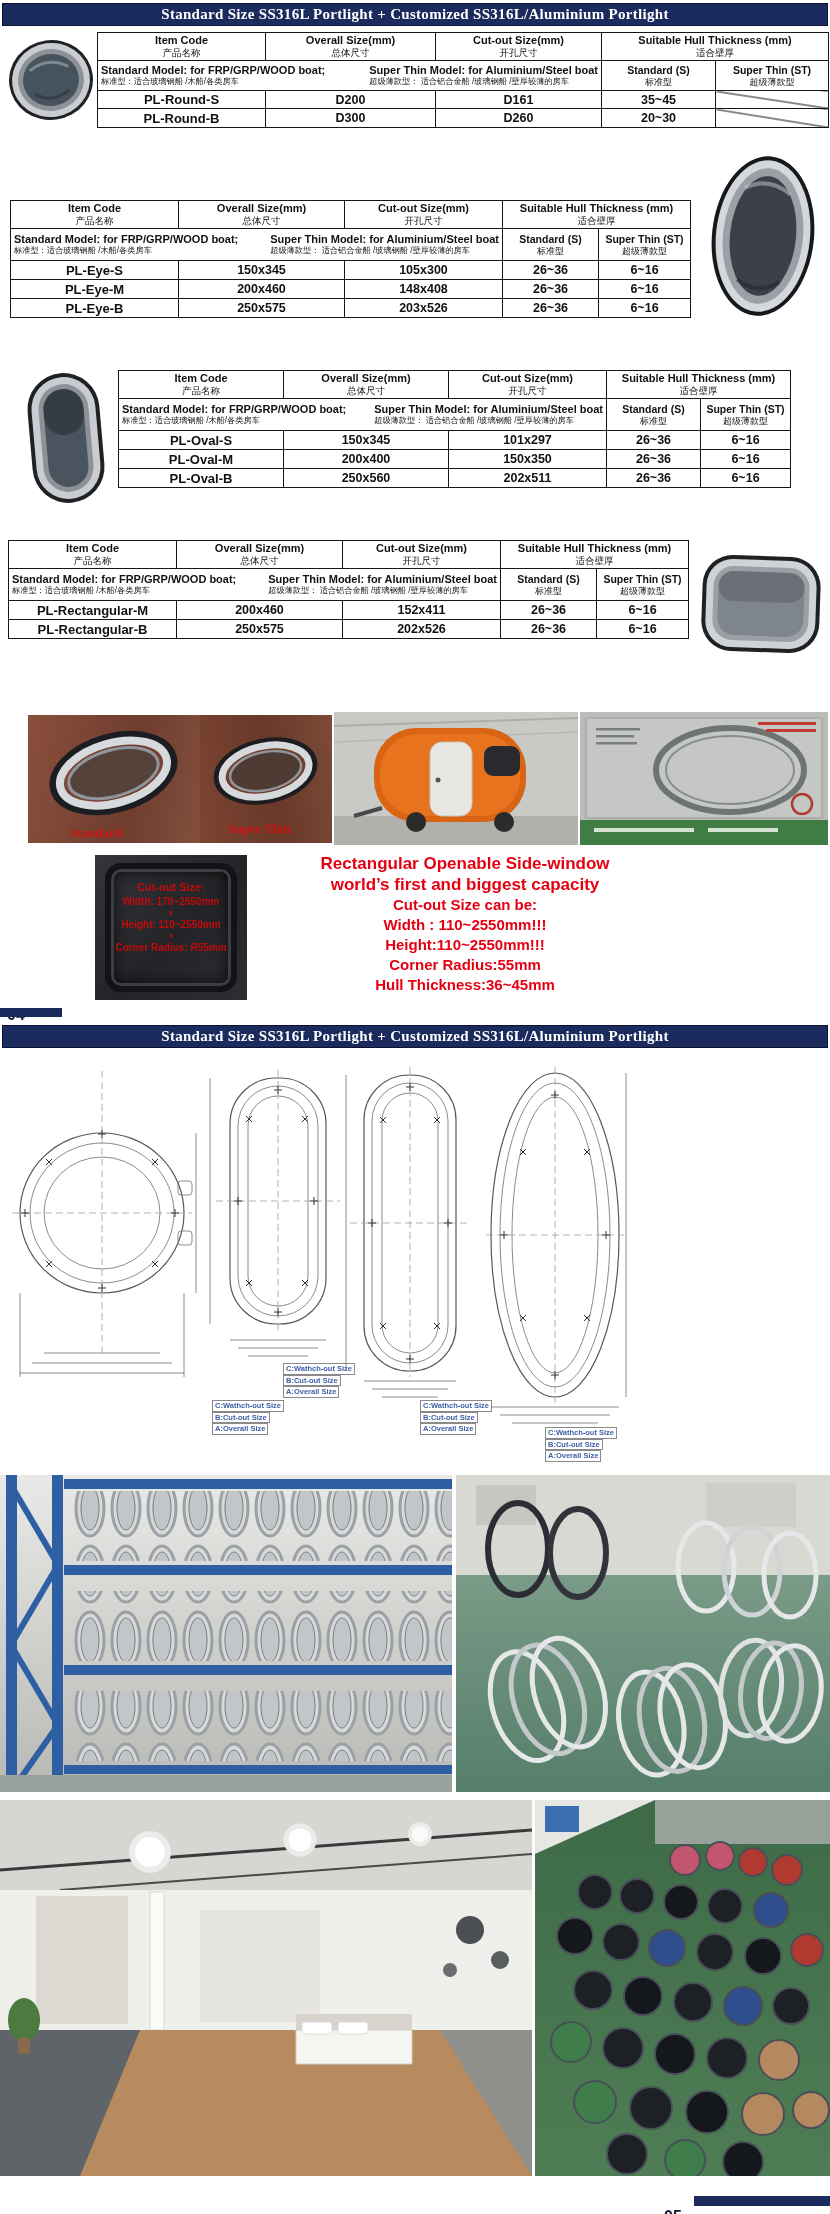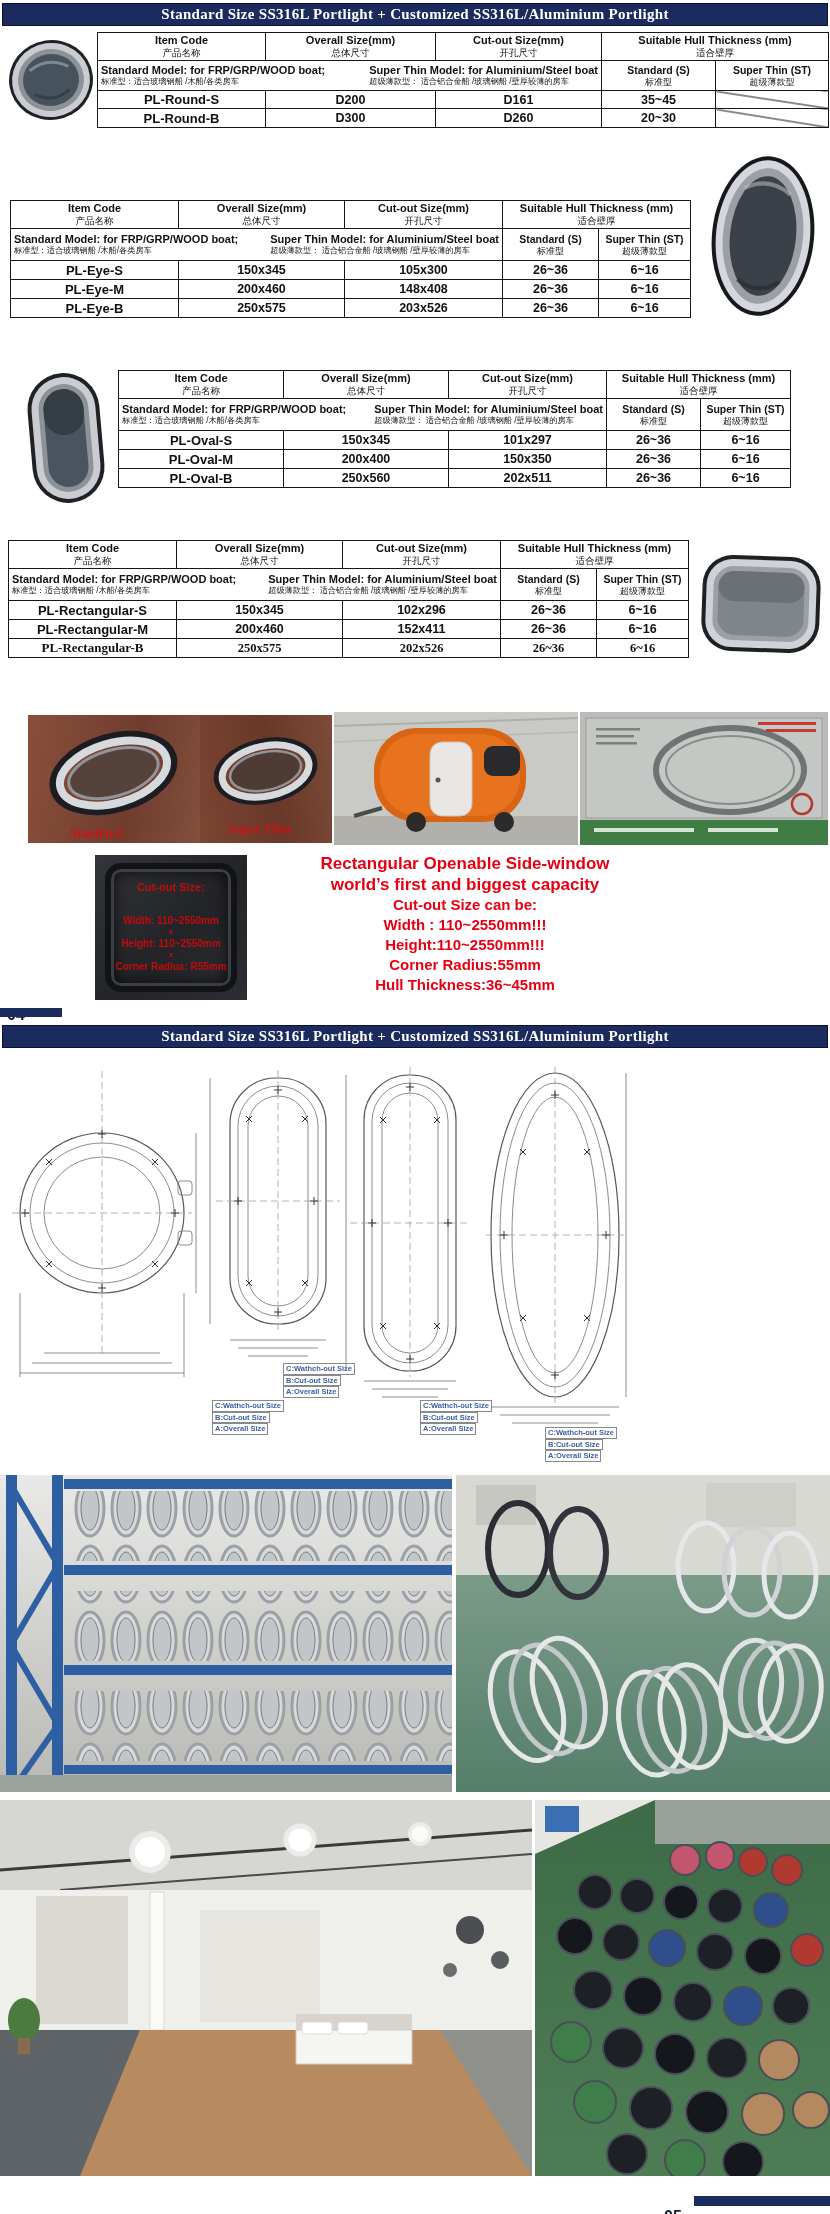--- a/index.html
+++ b/index.html
@@ -30,21 +30,21 @@
   .caption{position:absolute;color:#cf1211;font-family:"Liberation Serif",serif;font-weight:bold;font-size:13px;}
   
   .promo{position:absolute;text-align:center;color:#e60012;font-weight:bold;}
   .promo .pl-big{font-size:17px;line-height:21px;}
   .promo .pl{font-size:15px;line-height:20px;}
   .winphoto{position:absolute;background:linear-gradient(135deg,#34353a,#232427 55%,#2d2e33);}
   .winframe{position:absolute;left:10px;top:8px;right:10px;bottom:8px;border:6px solid #121316;border-radius:16px;
             box-shadow:inset 0 0 0 3px #3c3e44, inset 0 0 18px #000;}
   .wintext{position:absolute;left:0;right:0;top:26px;text-align:center;color:#c40a0a;font-weight:bold;}
   .wintext .wt{font-size:10px;line-height:13px;}
-  .wintext .wt0{font-size:11px;margin-bottom:20px;}
+  .wintext .wt0{font-size:11px;margin-bottom:1px;}
   .wintext .wx{font-size:8px;line-height:10px;}
   
   .pnum{position:absolute;font-weight:bold;font-size:16px;color:#13192e;margin-top:22px;}
   .pbar{position:absolute;background:#1c2b5e;}
   
   .draw{position:absolute;}
   .ln{fill:none;stroke:#55585c;stroke-width:1.2;}
   .ln2{fill:none;stroke:#7b7f85;stroke-width:.9;}
   .cl{stroke:#9aa0a8;stroke-width:.8;stroke-dasharray:7 4;}
   .dim{stroke:#6a6e74;stroke-width:.8;}
@@ -355,34 +355,27 @@
       <td class="subh">
             <div class="en">Standard (S)</div>
             <div class="zh">标准型</div>
           </td>
       <td class="subh">
             <div class="en">Super Thin (ST)</div>
             <div class="zh">超级薄款型</div>
           </td>
     </tr>
     <tr class="drow" style="height:19px;">
-      <td class="code">PL-Rectangular-S</td>
-      <td>150x345</td>
-      <td>102x296</td>
-      <td>26~36</td>
-      <td>6~16</td>
-    </tr>
-    <tr class="drow" style="height:19px;">
       <td class="code">PL-Rectangular-M</td>
       <td>200x460</td>
       <td>152x411</td>
       <td>26~36</td>
       <td>6~16</td>
     </tr>
-    <tr class="drow" style="height:19px;font-family:Liberation Serif, serif;">
+    <tr class="drow" style="height:19px;">
       <td class="code">PL-Rectangular-B</td>
       <td>250x575</td>
       <td>202x526</td>
       <td>26~36</td>
       <td>6~16</td>
     </tr>
   </tbody>
     </table>
 
   <div class="photo" style="left:695px;top:532px;">
@@ -451,21 +444,21 @@
       <rect y="108" width="248" height="25" fill="#3f7d44"></rect>
       <rect x="14" y="116" width="100" height="4" fill="#d7e4d4"></rect>
       <rect x="128" y="116" width="70" height="4" fill="#d7e4d4"></rect>
     </svg>
   </div>
 
   <div class="winphoto" style="left:95px;top:855px;width:152px;height:145px;">
     <div class="winframe"></div>
     <div class="wintext">
       <div class="wt wt0">Cut-out Size:</div>
-      <div class="wt">Width: 110~2550mm</div>
+      <div class="wt">Width: 170~2550mm</div>
       <div class="wx">x</div>
       <div class="wt">Height: 110~2550mm</div>
       <div class="wx">x</div>
       <div class="wt">Corner Radius: R55mm</div>
     </div>
   </div>
 
   <div class="promo" style="left:270px;top:853px;width:390px;">
     <div class="pl-big">Rectangular Openable Side-window</div>
     <div class="pl-big">world’s first and biggest capacity</div>

